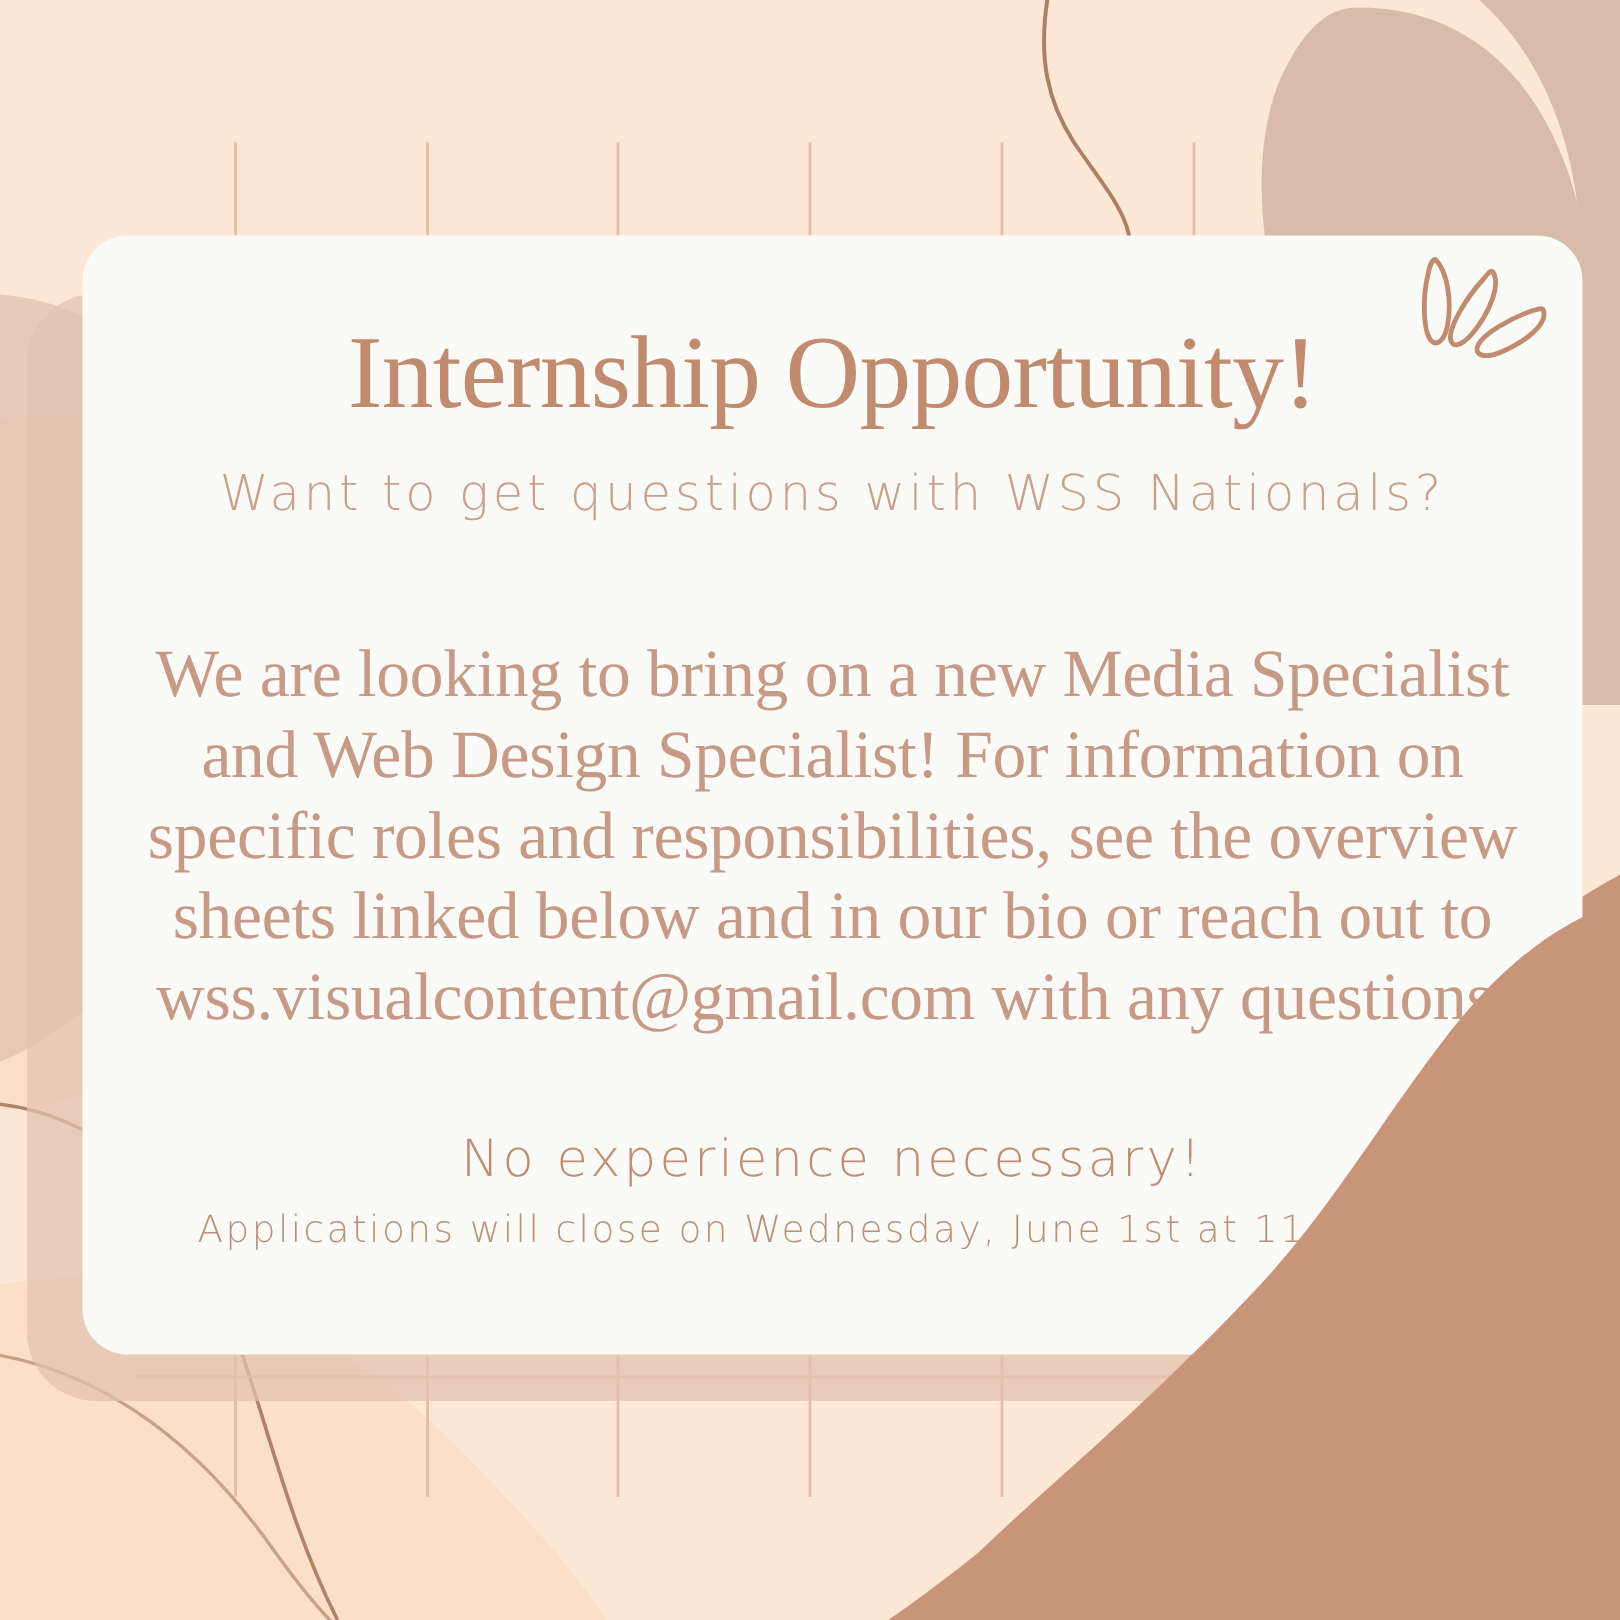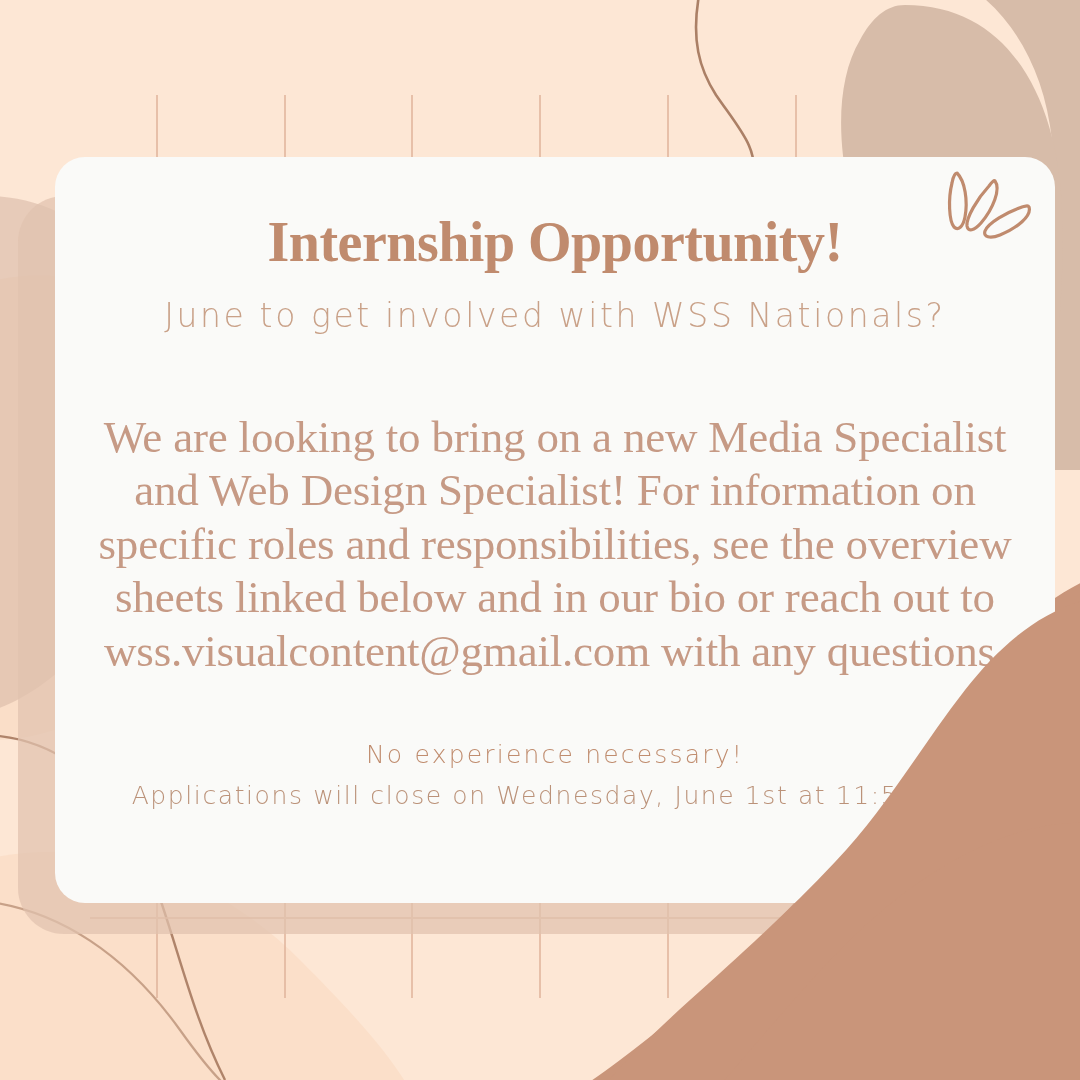--- a/index.html
+++ b/index.html
@@ -64,22 +64,22 @@
     position: absolute;
     right: 10px;
     top: 8px;
     width: 110px;
     height: 100px;
     z-index: 4;
   }
 
   .title {
     font-family: "Liberation Serif", "DejaVu Serif", serif;
-    font-weight: 700;
-    font-size: 56px;
+    font-weight: 400;
+    font-size: 69px;
     line-height: .98;
     letter-spacing: -0.5px;
     color: #c08b6e;
     margin: 0;
     transform: scaleX(1.0);
     white-space: nowrap;
   }
 
   .subtitle {
     font-family: "DejaVu Sans", sans-serif;
@@ -98,21 +98,21 @@
     font-size: 45px;
     line-height: 1.19;
     letter-spacing: -0.2px;
     color: #c69a85;
     margin: 70px 0 0 0;
   }
 
   .tagline {
     font-family: "DejaVu Sans", sans-serif;
     font-weight: 300;
-    font-size: 25px;
+    font-size: 34px;
     letter-spacing: 2.2px;
     color: #c08d6f;
     margin: 62px 0 0 0;
     white-space: nowrap;
   }
 
   .deadline {
     font-family: "DejaVu Sans", sans-serif;
     font-weight: 300;
     font-size: 25px;
@@ -168,21 +168,21 @@
         <g fill="none" stroke="#c08b6e" stroke-width="3.2" stroke-linejoin="round">
           <path d="M 22,8 C 30,16 33,36 30,52 C 28,62 23,66 19,62 C 14,56 13,34 17,18 C 18,12 20,8 22,8 Z"></path>
           <path d="M 60,16 C 66,24 58,44 46,58 C 39,66 33,67 32,61 C 31,53 42,34 54,21 C 57,17 59,15 60,16 Z"></path>
           <path d="M 94,42 C 97,51 82,63 65,70 C 55,74 48,72 50,66 C 53,58 72,47 87,42 C 91,41 93,40 94,42 Z"></path>
         </g>
       </svg>
 
       <h1 class="title">Internship Opportunity!</h1>
 
       <div class="subtitle">
-        <div>June to get involved with WSS Nationals?</div>
+        <div>Want to get questions with WSS Nationals?</div>
       </div>
 
       <p class="body-copy">We are looking to bring on a new Media Specialist and Web Design Specialist! For information on specific roles and responsibilities, see the overview sheets linked below and in our bio or reach out to wss.visualcontent@gmail.com with any questions.</p>
 
       <div class="tagline">No experience necessary!</div>
 
       <div class="deadline">Applications will close on Wednesday, June 1st at 11:59 pm.</div>
 
     </div>
   </div>

